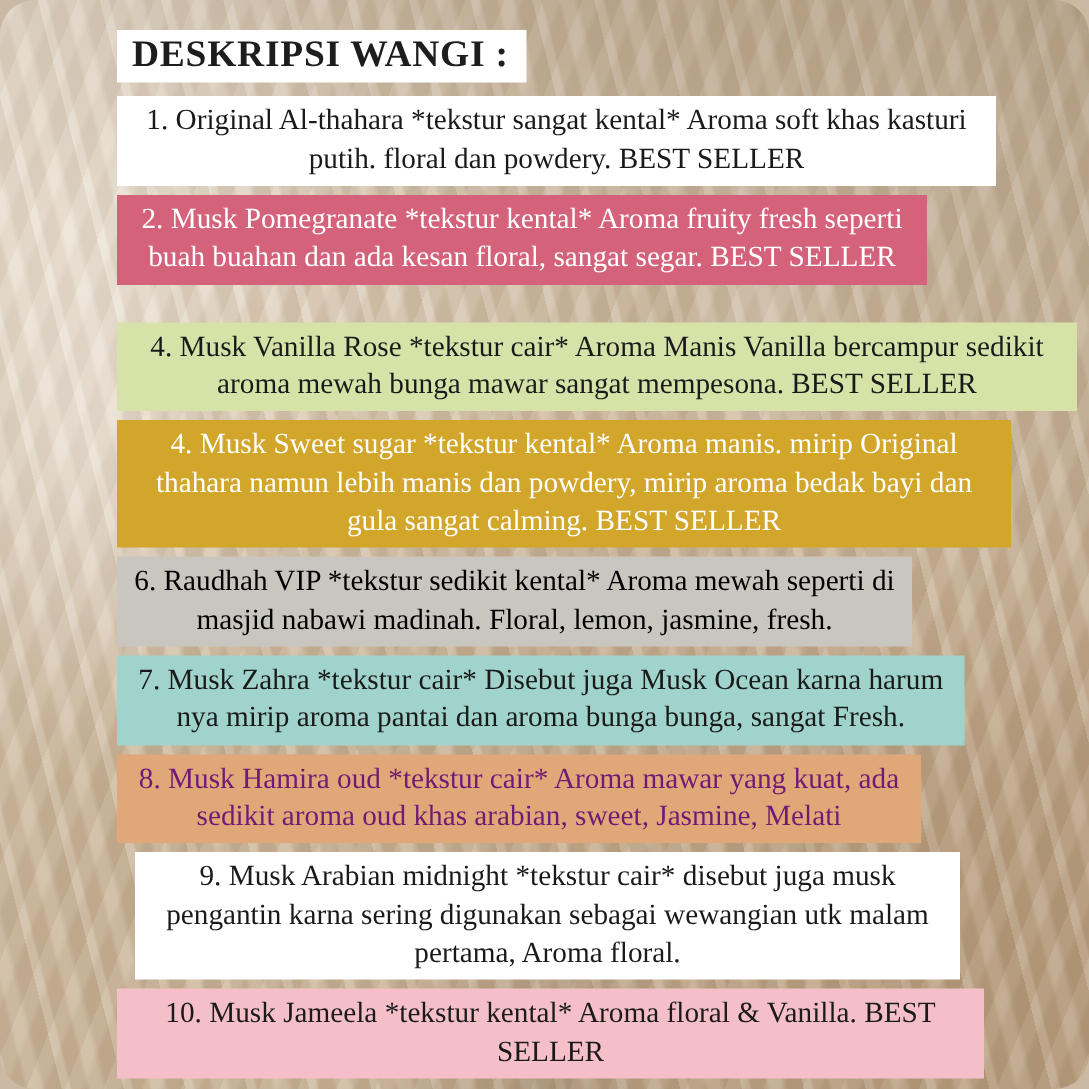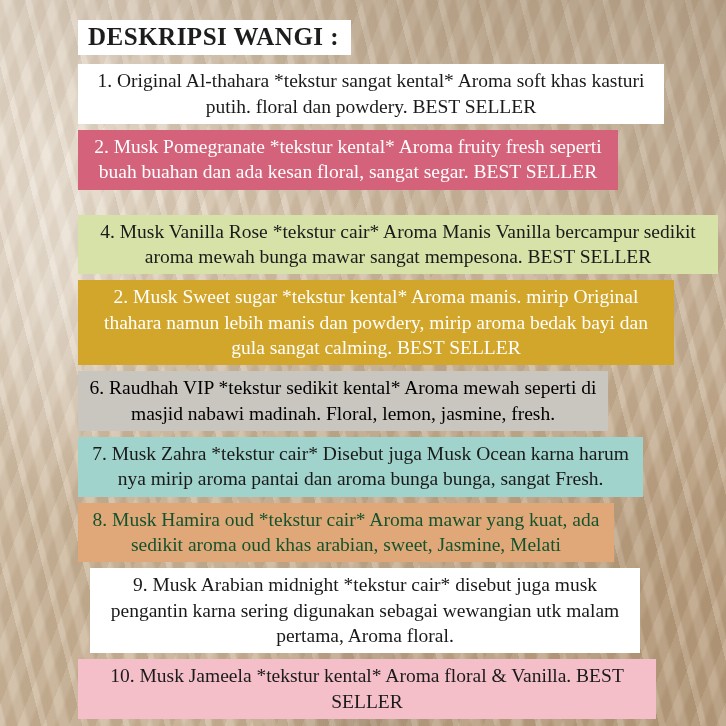--- a/index.html
+++ b/index.html
@@ -11,20 +11,21 @@
     height: 726px;
     font-family: "Liberation Serif", serif;
     background: #cbb9a4;
     overflow: hidden;
   }
   #page {
     position: relative;
     width: 726px;
     height: 726px;
     overflow: hidden;
+    border-radius: 23px;
   }
   
   #bg {
     position: absolute;
     inset: 0;
     background:
       linear-gradient(105deg, rgba(255,255,255,0.22) 0%, rgba(255,255,255,0) 28%),
       linear-gradient(200deg, rgba(120,95,70,0.30) 0%, rgba(120,95,70,0) 40%),
       repeating-linear-gradient(76deg,
         rgba(255,255,255,0.13) 0px,
@@ -100,21 +101,21 @@
 <body>
 
 <div id="page">
   <div id="bg"></div>
   <div id="content">
     <div class="heading">DESKRIPSI WANGI :</div>
     <div id="list">
         <div class="row w1" style="background: rgb(255, 255, 255); color: rgb(26, 26, 26);">1. Original Al-thahara *tekstur sangat kental* Aroma soft khas kasturi putih. floral dan powdery. BEST SELLER</div>
         <div class="row w2" style="background: rgb(212, 98, 122); color: rgb(255, 255, 255);">2. Musk Pomegranate *tekstur kental* Aroma fruity fresh seperti buah buahan dan ada kesan floral, sangat segar. BEST SELLER</div>
         <div class="row w4" style="background: rgb(214, 226, 168); color: rgb(26, 26, 26); margin-top: 25px;">4. Musk Vanilla Rose *tekstur cair* Aroma Manis Vanilla bercampur sedikit aroma mewah bunga mawar sangat mempesona. BEST SELLER</div>
-        <div class="row w5" style="background: rgb(210, 166, 42); color: rgb(255, 255, 255);">2. Musk Sweet sugar *tekstur kental* Aroma manis. mirip Original thahara namun lebih manis dan powdery, mirip aroma bedak bayi dan gula sangat calming. BEST SELLER</div>
+        <div class="row w5" style="background: rgb(210, 166, 42); color: rgb(255, 255, 255);">4. Musk Sweet sugar *tekstur kental* Aroma manis. mirip Original thahara namun lebih manis dan powdery, mirip aroma bedak bayi dan gula sangat calming. BEST SELLER</div>
         <div class="row w6" style="background: rgb(201, 198, 192); color: #000000;">6. Raudhah VIP *tekstur sedikit kental* Aroma mewah seperti di masjid nabawi madinah. Floral, lemon, jasmine, fresh.</div>
         <div class="row w7" style="background: rgb(159, 211, 203); color: rgb(26, 26, 26);">7. Musk Zahra *tekstur cair* Disebut juga Musk Ocean karna harum nya mirip aroma pantai dan aroma bunga bunga, sangat Fresh.</div>
-        <div class="row w8" style="background: rgb(224, 168, 120); color: #14532d;">8. Musk Hamira oud *tekstur cair* Aroma mawar yang kuat, ada sedikit aroma oud khas arabian, sweet, Jasmine, Melati</div>
+        <div class="row w8" style="background: rgb(224, 168, 120); color: #701a75;">8. Musk Hamira oud *tekstur cair* Aroma mawar yang kuat, ada sedikit aroma oud khas arabian, sweet, Jasmine, Melati</div>
         <div class="row w9" style="background: rgb(255, 255, 255); color: rgb(26, 26, 26); margin-left: 12px;">9. Musk Arabian midnight *tekstur cair* disebut juga musk pengantin karna sering digunakan sebagai wewangian utk malam pertama, Aroma floral.</div>
         <div class="row w10" style="background: rgb(245, 191, 201); color: rgb(26, 26, 26);">10. Musk Jameela *tekstur kental* Aroma floral &amp; Vanilla. BEST SELLER</div>
       </div>
   </div>
 </div>
 
 </body></html>

